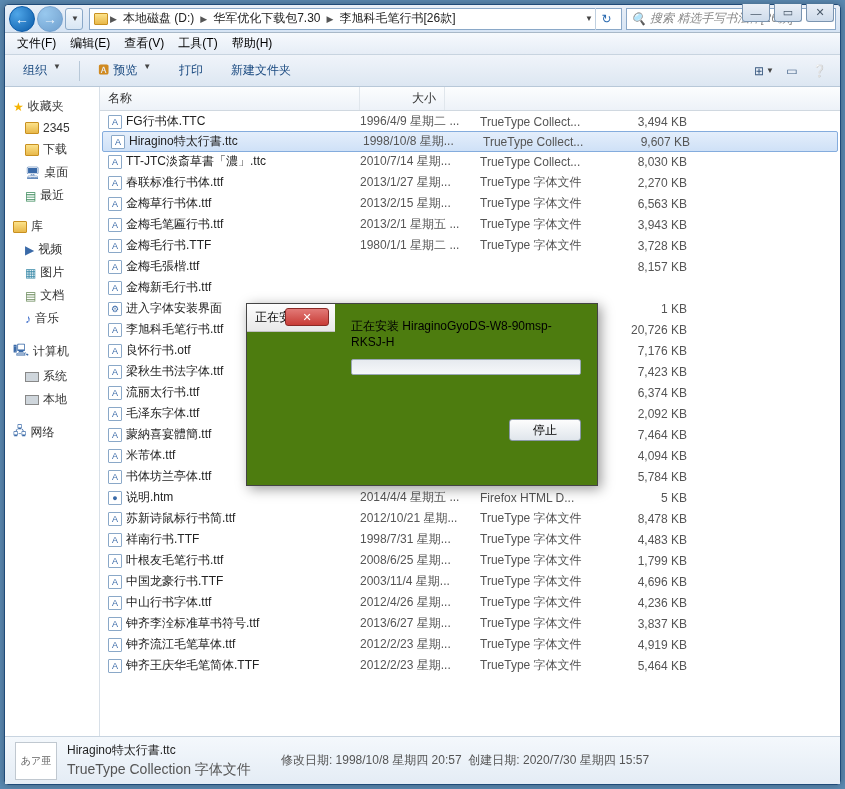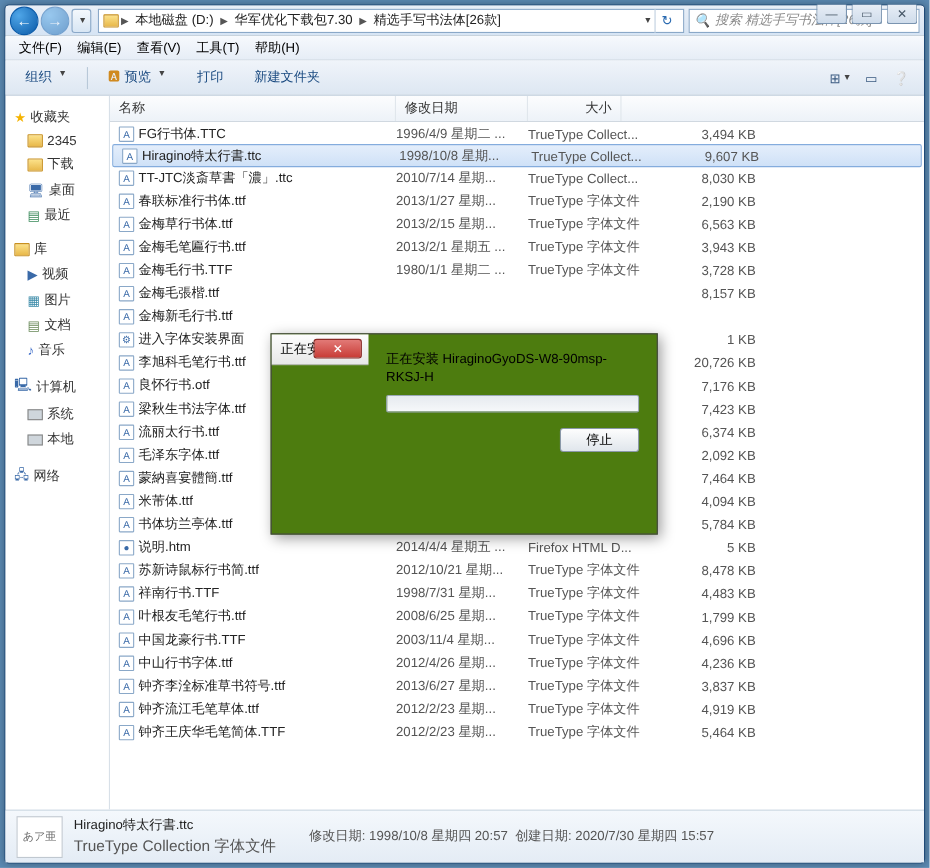--- a/index.html
+++ b/index.html
@@ -46,21 +46,21 @@
 .status-info{display:flex;flex-direction:column;gap:2px}
 .status-title{color:#222;font-size:12px}
 .status-meta{color:#555;font-size:14px}
 .status-right{margin-left:20px;display:flex;flex-direction:row;gap:2px;color:#555;font-size:11px}
 
 .dialog{position:absolute;top:303px;left:246px;width:352px;height:183px;background:#4d7c0f;border:1px solid #444;box-shadow:3px 3px 12px rgba(0,0,0,.4);display:flex;flex-direction:row}
 .dlg-title{height:28px;background:linear-gradient(#fdfdfd,#e8e8e8);border-bottom:1px solid #c0c0c0;display:flex;align-items:center;padding:0 8px;position:relative}
 .dlg-close{position:absolute;right:6px;top:4px;width:44px;height:18px;background:linear-gradient(#e27a77,#c83c36);border:1px solid #8a2a26;border-radius:3px;color:#fff;display:flex;align-items:center;justify-content:center;cursor:pointer;font-size:11px}
 .dlg-body{flex:1;padding:14px 16px;display:flex;flex-direction:column;gap:10px}
 .progress{height:16px;border:1px solid #9aa8b6;background:linear-gradient(#e6eaef,#f6f8fa);border-radius:2px}
-.dlg-btn{align-self:flex-end;width:72px;height:22px;border:1px solid #8a98a8;background:linear-gradient(#fdfdfd,#e0e6ec);border-radius:3px;cursor:pointer;margin-top:4px;display:flex;align-items:center;justify-content:center}
+.dlg-btn{align-self:flex-end;width:72px;height:22px;border:1px solid #8a98a8;background:linear-gradient(#fdfdfd,#e0e6ec);border-radius:3px;cursor:pointer;margin-top:34px;display:flex;align-items:center;justify-content:center}
 .tri{font-size:8px;color:#444;margin-left:2px}
 .refresh-btn{width:22px;height:22px;border-left:1px solid #c0d0e0;display:flex;align-items:center;justify-content:center;color:#2a6ab0;cursor:pointer}
 .search-ico{margin-right:4px;color:#5a7a9a}
 </style>
 </head>
 <body>
 
 <div class="window">
   <div class="win-controls">
     <div class="win-ctrl">—</div>
@@ -74,21 +74,21 @@
     <div class="nav-btn" style="width:18px">
         <span class="tri">▼</span>
       </div>
     <div class="addr-bar">
       <span class="folder-ico"></span>
       <span class="addr-sep">▶</span>
       <span class="addr-seg">本地磁盘 (D:)</span>
       <span class="addr-sep">▶</span>
       <span class="addr-seg">华军优化下载包7.30</span>
       <span class="addr-sep">▶</span>
-      <span class="addr-seg">精选手写书法体[26款]</span>
+      <span class="addr-seg">李旭科毛笔行书[26款]</span>
       <span style="flex:1"></span>
       <span class="tri">▼</span>
       <div class="refresh-btn">↻</div>
     </div>
     <div class="search-box">
       <span class="search-ico">🔍</span>
       <span>搜索 精选手写书法体[26款]</span>
     </div>
   </div>
 
@@ -184,21 +184,20 @@
         <div class="side-head">
             <span style="color:#3a6aa8">🖧</span>
             <span>网络</span>
           </div>
       </div>
     </div>
 
     <div class="main">
       <div class="col-headers">
         <div class="col-h col-name">名称</div>
-        <div class="col-h col-date">修改日期</div>
         <div class="col-h col-size">大小</div>
       </div>
       <div class="file-list" id="file-list">
           <div class="file-row">
             <div class="cell-name">
               <span class="file-ico">A</span>
               <span>FG行书体.TTC</span>
             </div>
             <div class="cell-date">1996/4/9 星期二 ...</div>
             <div class="cell-type">TrueType Collect...</div>
@@ -222,21 +221,21 @@
             <div class="cell-type">TrueType Collect...</div>
             <div class="cell-size">8,030 KB</div>
           </div>
           <div class="file-row">
             <div class="cell-name">
               <span class="file-ico">A</span>
               <span>春联标准行书体.ttf</span>
             </div>
             <div class="cell-date">2013/1/27 星期...</div>
             <div class="cell-type">TrueType 字体文件</div>
-            <div class="cell-size">2,190 KB</div>
+            <div class="cell-size">2,270 KB</div>
           </div>
           <div class="file-row">
             <div class="cell-name">
               <span class="file-ico">A</span>
               <span>金梅草行书体.ttf</span>
             </div>
             <div class="cell-date">2013/2/15 星期...</div>
             <div class="cell-type">TrueType 字体文件</div>
             <div class="cell-size">6,563 KB</div>
           </div>

